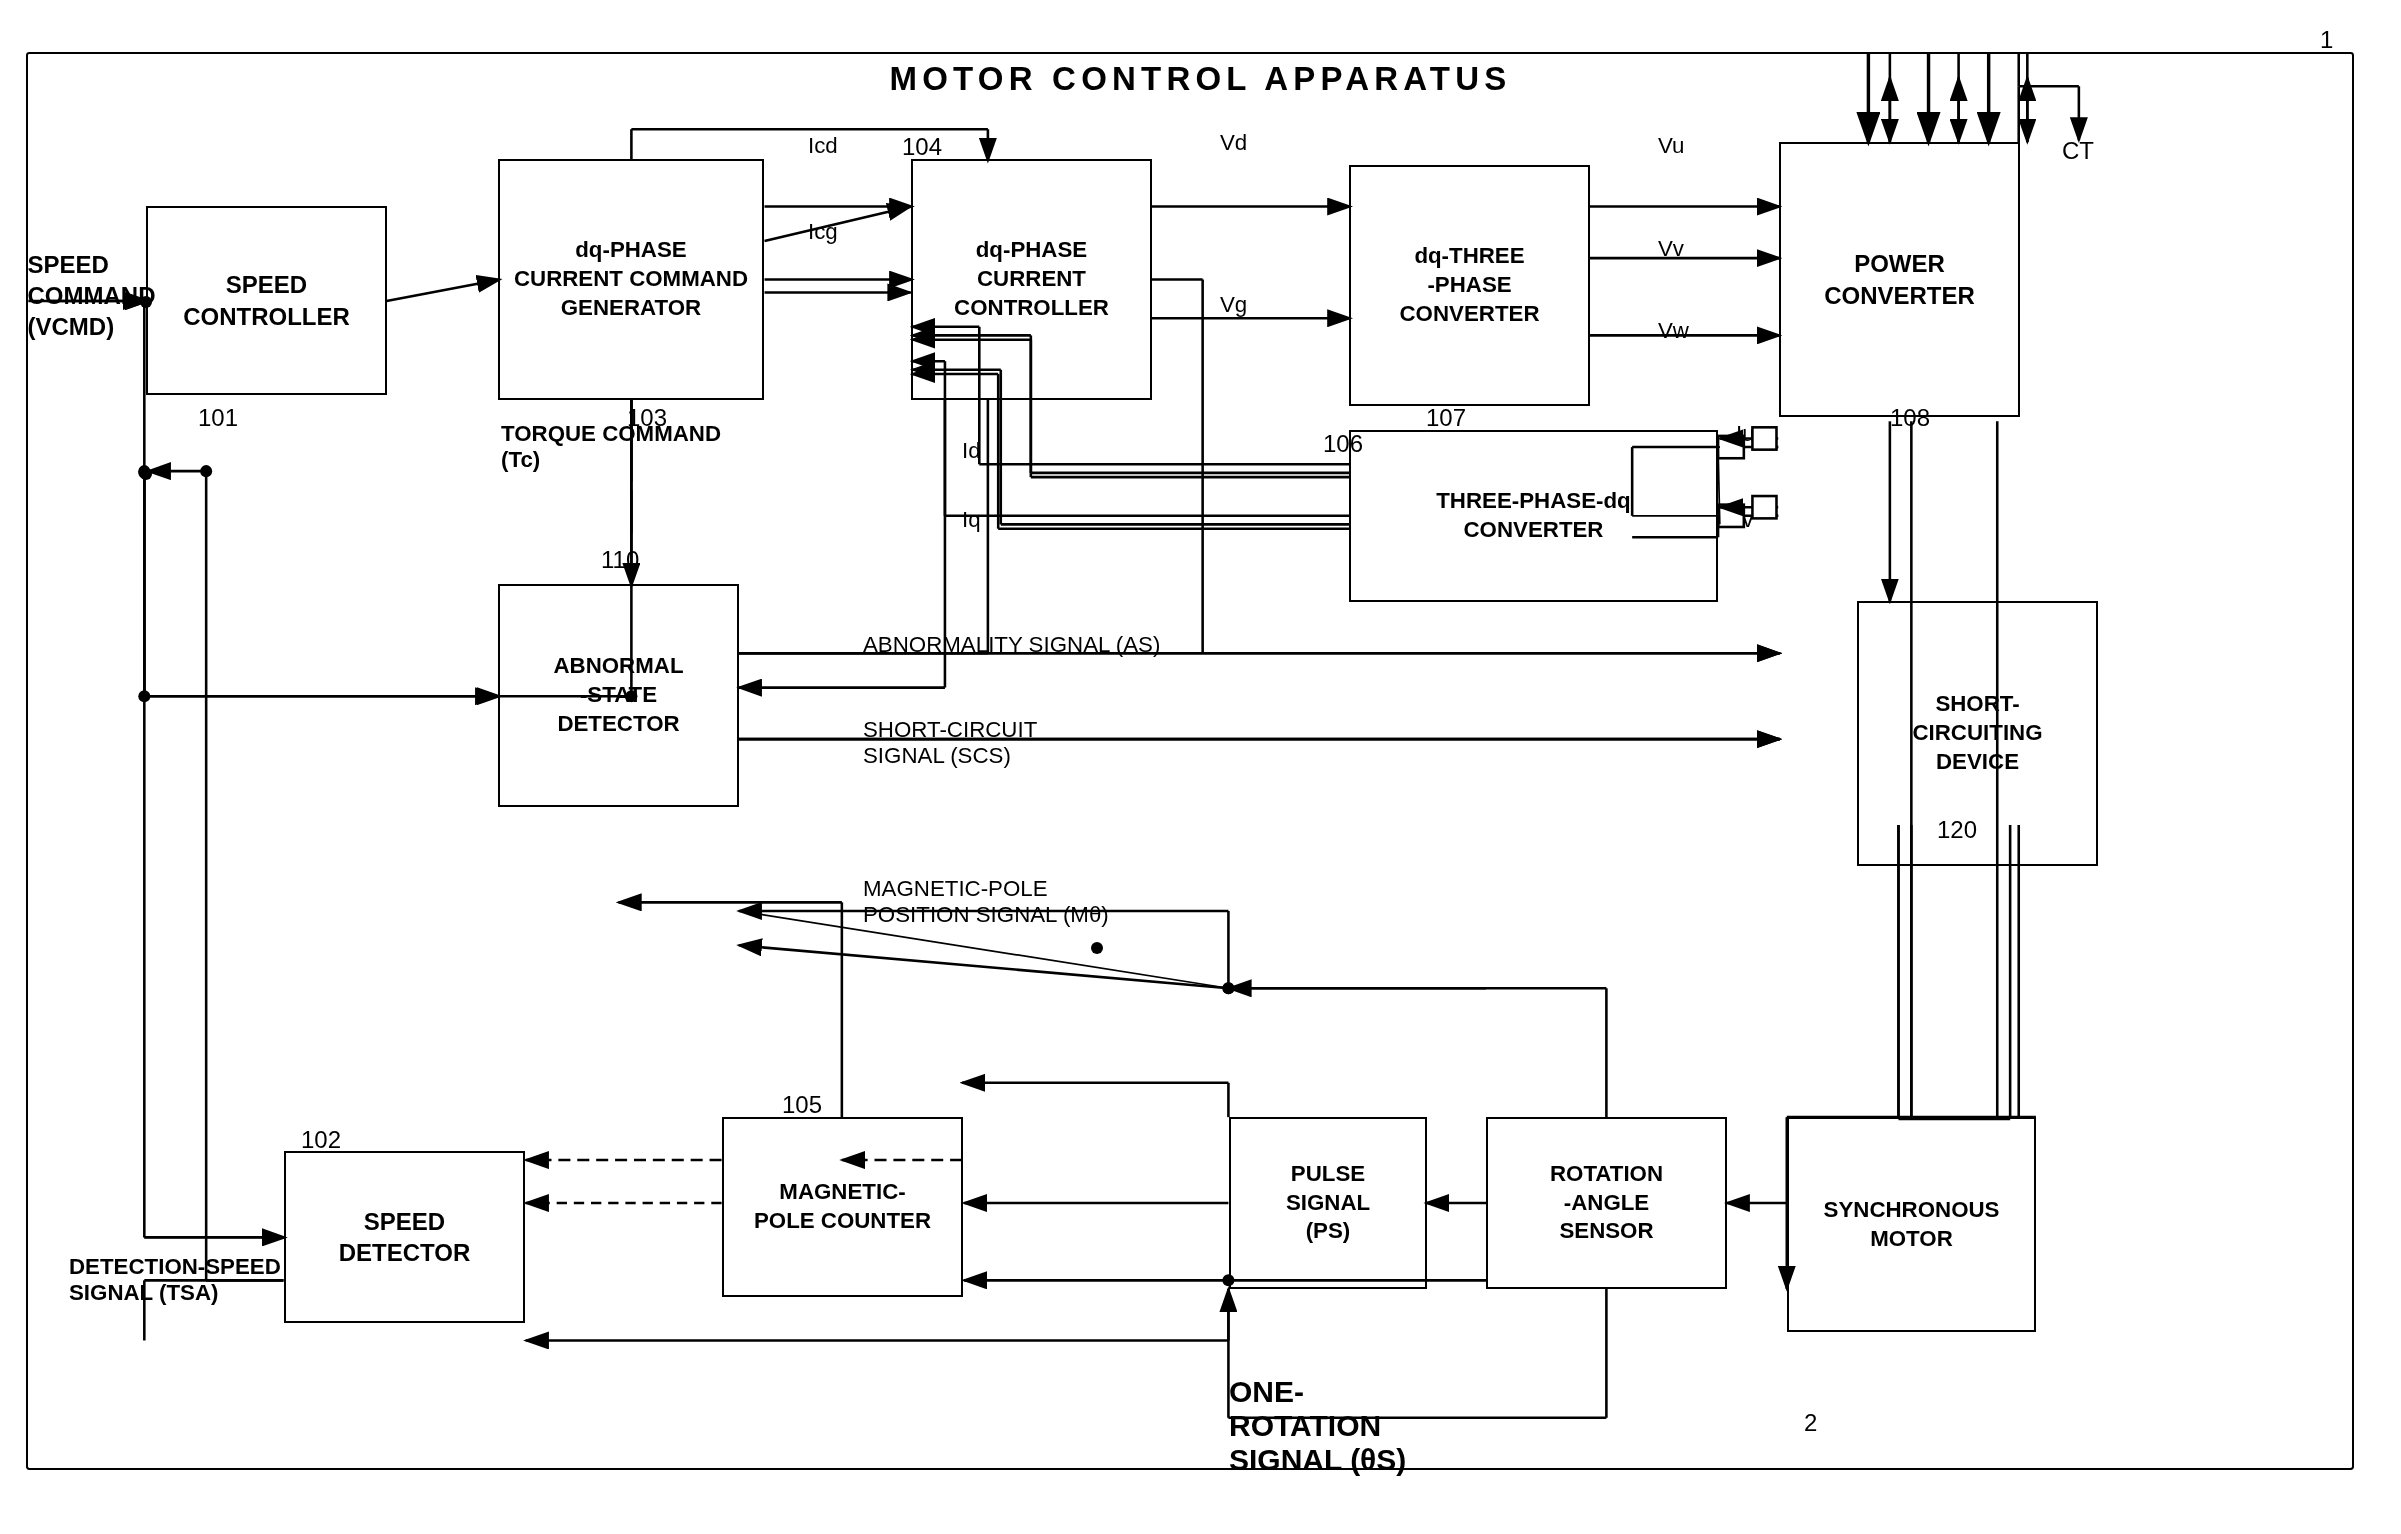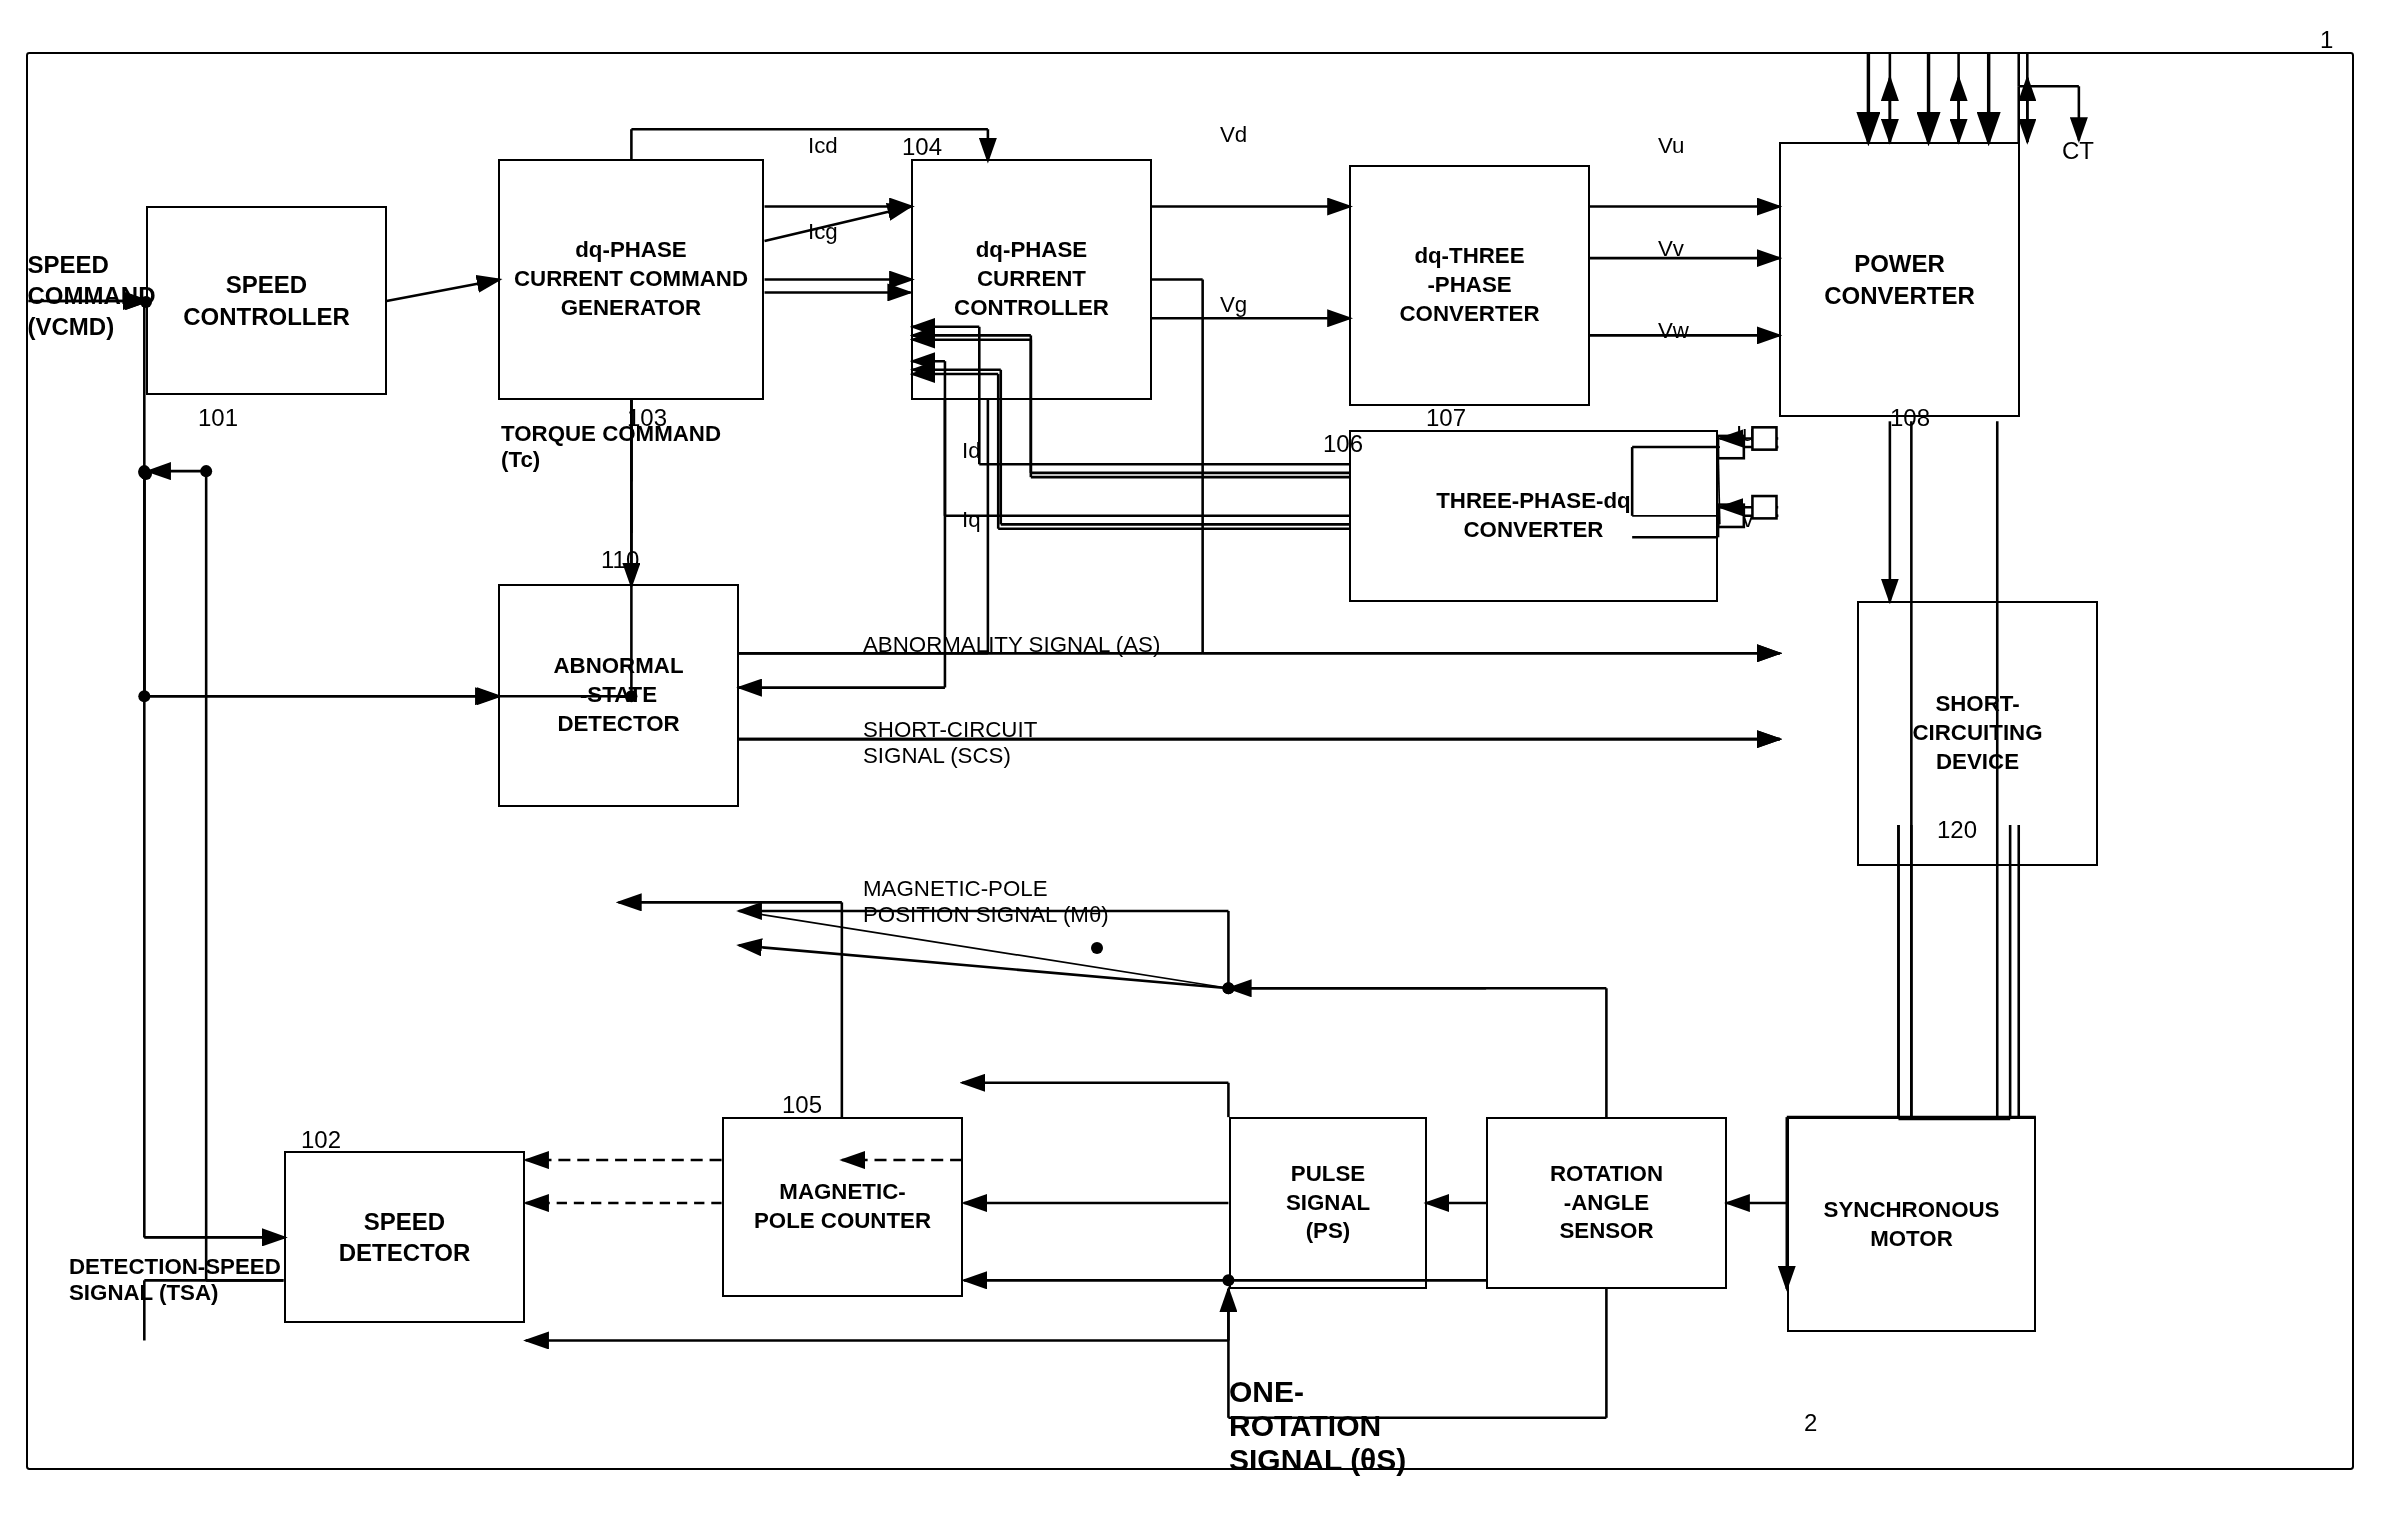--- a/index.html
+++ b/index.html
@@ -80,20 +80,21 @@
       border-radius: 50%;
     }
   </style>
 </head>
 <body>
 
 <div class="diagram-container">
 
   <div class="outer-box"></div>
 
+  <div class="title-label">MOTOR CONTROL APPARATUS</div>
 
   <div class="ref-num" style="top:26px; left:2320px;">1</div>
 
   <div class="ref-num" style="top:1409px; left:1804px;">2</div>
 
   <div class="block" style="top:206px; left:146px; width:241px; height:189px; font-size:24px;">
     <span style="white-space:pre-line;">SPEED
 CONTROLLER</span>
   </div>
 
@@ -185,21 +186,21 @@
   </div>
 
   <div class="sig-label" style="top:249px; left:27.5px; font-size:24px; font-weight:bold; line-height:1.3;">SPEED<br>COMMAND<br>(VCMD)</div>
 
   <div class="sig-label" style="top:421px; left:501px; font-size:22.3px; font-weight:bold;">TORQUE COMMAND<br>(Tc)</div>
 
   <div class="sig-label" style="top:133px; left:808px;">Icd</div>
 
   <div class="sig-label" style="top:219px; left:808px;">Icg</div>
 
-  <div class="sig-label" style="top:122px; left:1220px;text-align:right;">Vd</div>
+  <div class="sig-label" style="top:130px; left:1220px;text-align:right;">Vd</div>
 
   <div class="sig-label" style="top:292px; left:1220px;">Vg</div>
 
   <div class="sig-label" style="top:133px; left:1658px;">Vu</div>
 
   <div class="sig-label" style="top:236px; left:1658px;">Vv</div>
 
   <div class="sig-label" style="top:318px; left:1658px;">Vw</div>
 
   <div class="sig-label" style="top:438px; left:962px;">Id</div>

